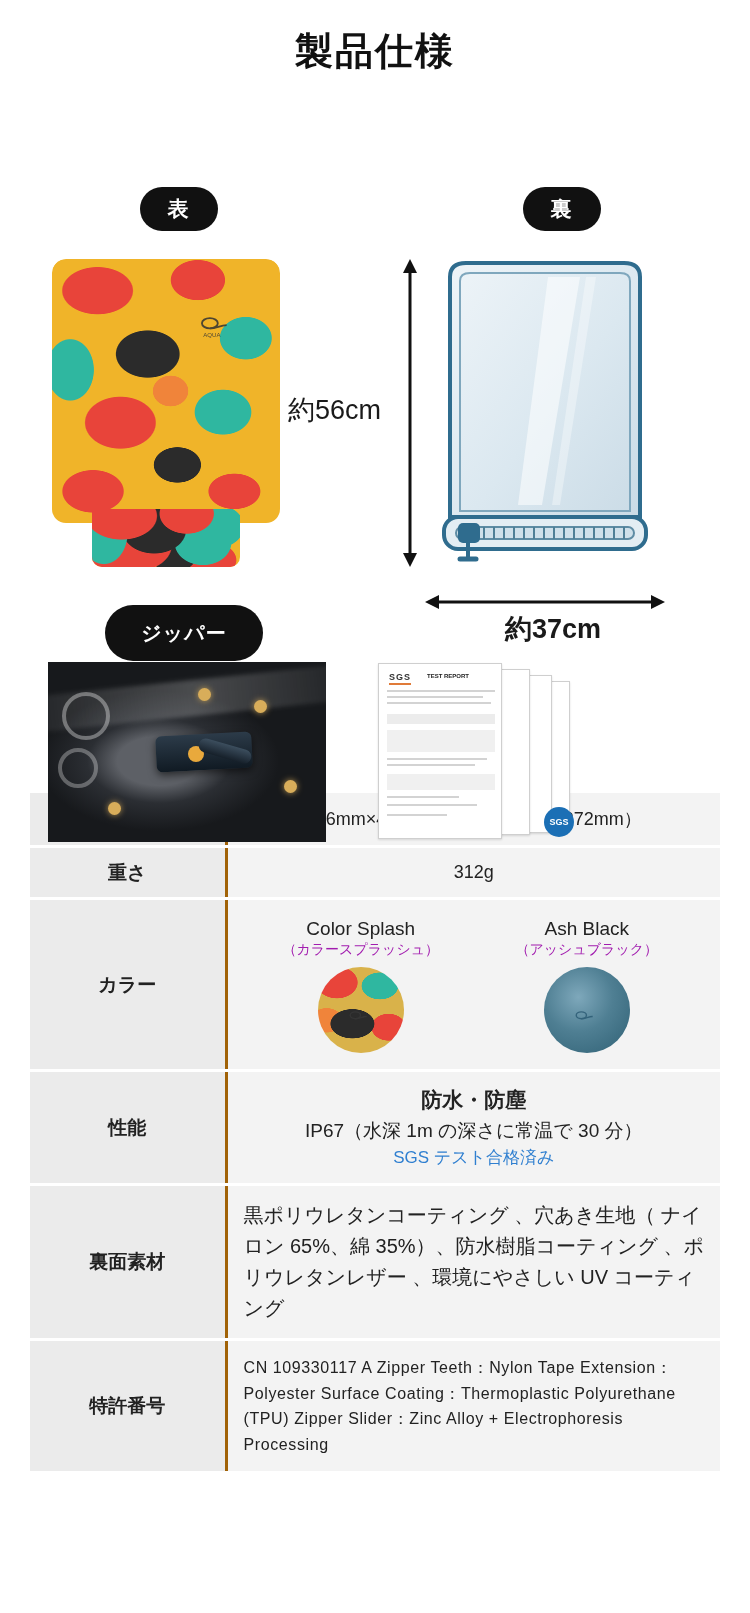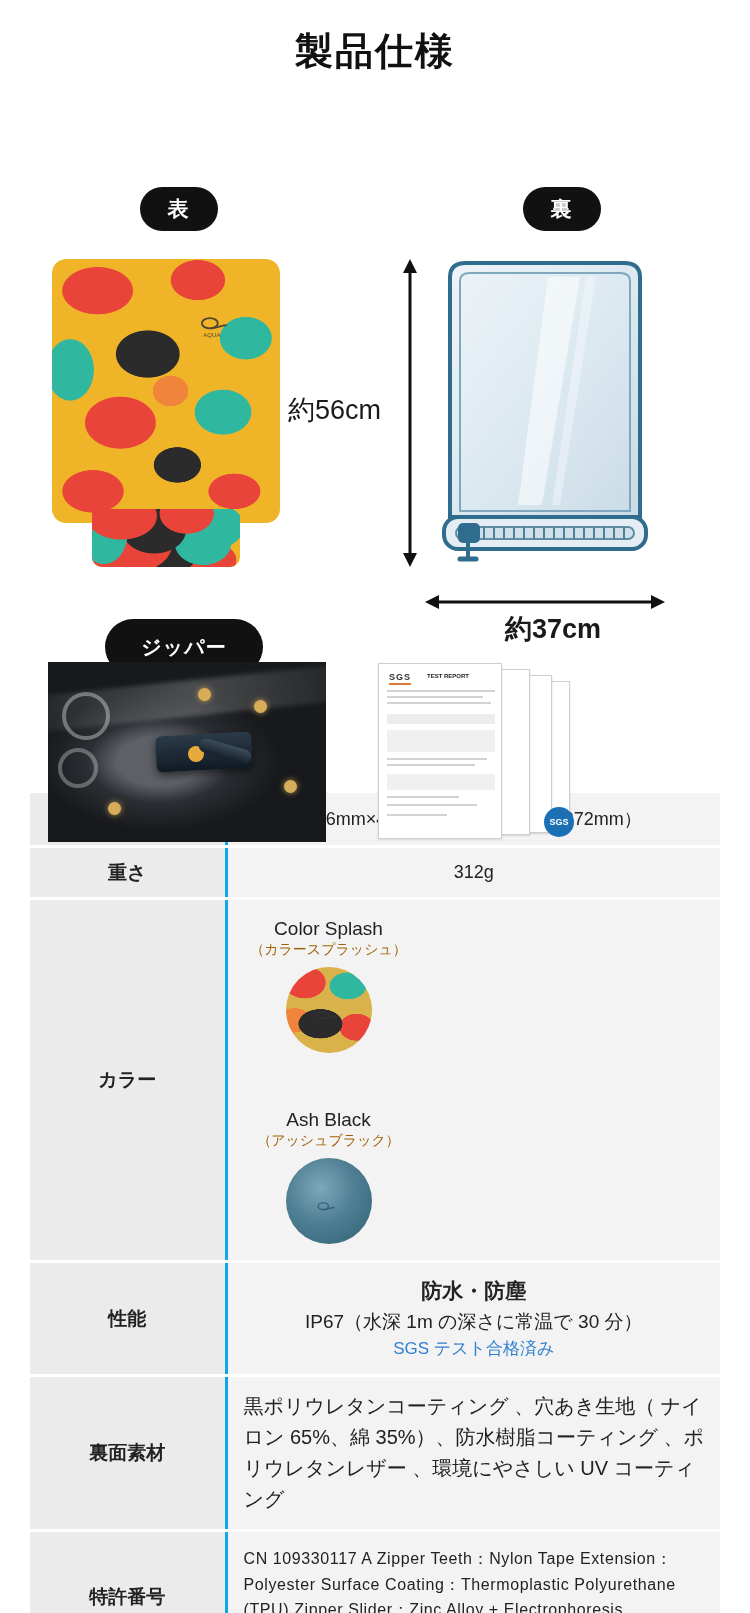--- a/index.html
+++ b/index.html
@@ -32,21 +32,21 @@
     border-radius: 999px;
     font-size: 21px;
     font-weight: bold;
     letter-spacing: 2px;
     display: flex;
     align-items: center;
     justify-content: center;
   }
   .pill-front { left: 140px; top: 100px; width: 78px; height: 44px; }
   .pill-back  { left: 523px; top: 100px; width: 78px; height: 44px; }
-  .pill-zip   { left: 105px; top: 518px; width: 158px; height: 56px; font-size: 20px; letter-spacing: 1px; margin-top: 14px;}
+  .pill-zip   { left: 105px; top: 518px; width: 158px; height: 56px; font-size: 20px; letter-spacing: 1px;}
 
   
   .front-case {
     position: absolute; left: 52px; top: 172px;
     width: 228px; height: 310px;
     overflow: hidden;
     border-radius: 14px 14px 0 0;
   }
   .splash {
     position: absolute; inset: 0;
@@ -160,37 +160,37 @@
 
   
   table.spec {
     width: 690px; margin: 6px auto 30px; border-collapse: collapse;
     table-layout: fixed;
   }
   table.spec td { vertical-align: middle; }
   td.key {
     width: 196px; background: #ebebeb; text-align: center;
     font-size: 19px; font-weight: bold; padding: 2px 6px; color:#222;
-    border-bottom: 3px solid #ffffff; border-right: 3px solid #0ea5e9;
+    border-bottom: 3px solid #ffffff; border-right: 3px solid #a16207;
   }
   td.val {
     background: #f3f3f3; padding: 14px 16px; font-size: 18px; text-align: center;
     border-bottom: 3px solid #ffffff; color:#222;
   }
   .val .sub { font-size: 15px; display:block; margin-top: 4px; }
   .val.left { text-align: left; font-size: 20px; line-height: 1.55; }
   .val.mono { font-family: "Liberation Sans", sans-serif; letter-spacing: .6px; font-size: 16px; line-height: 1.6; }
   .big { font-size: 21px; font-weight: bold; }
   .sgs-pass { color: #2f7fd0; font-size: 17px; display:block; margin-top:2px; }
 
   
-  .colors { display: flex; justify-content: center; gap: 56px; padding: 4px 0 2px; flex-direction: column; }
+  .colors { display: flex; justify-content: center; gap: 56px; padding: 4px 0 2px; }
   .color-item { text-align: center; width: 170px; }
   .color-name { font-size: 19px; margin-bottom: 1px; }
-  .color-jp { font-size: 14px; color: #a16207; }
+  .color-jp { font-size: 14px; color: #a21caf; }
   .swatch { width: 86px; height: 86px; border-radius: 50%; margin: 8px auto 0; overflow:hidden; position:relative;}
   .swatch.splash {
     background-color: #d9b24a;
     background-image:
       radial-gradient(ellipse 34px 26px at 22% 18%, #e8443a 0 60%, transparent 62%),
       radial-gradient(ellipse 30px 22px at 72% 22%, #2fb7a0 0 60%, transparent 62%),
       radial-gradient(ellipse 36px 24px at 40% 66%, #2b2b2b 0 60%, transparent 62%),
       radial-gradient(ellipse 28px 22px at 82% 70%, #e8443a 0 60%, transparent 62%),
       radial-gradient(ellipse 26px 20px at 10% 62%, #f0843a 0 60%, transparent 62%);
   }

